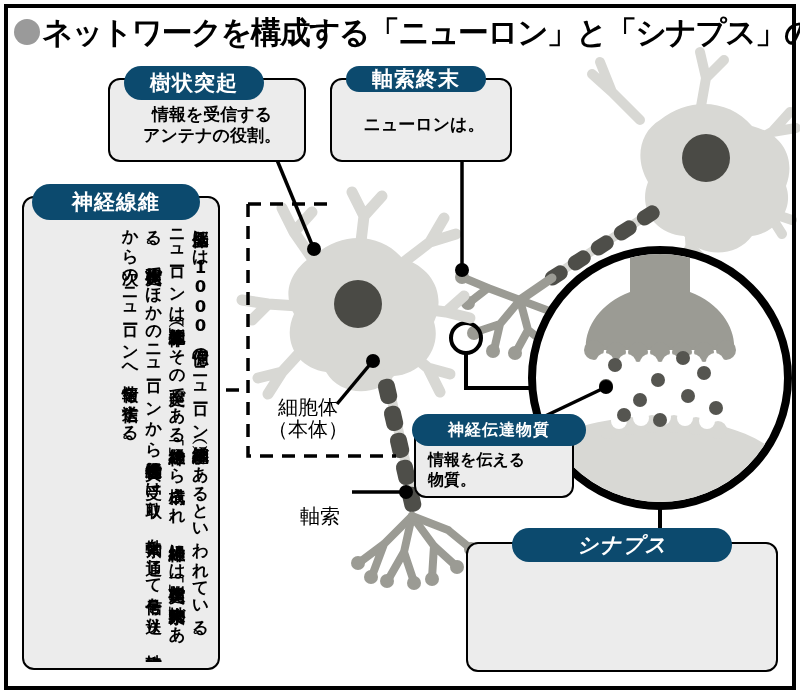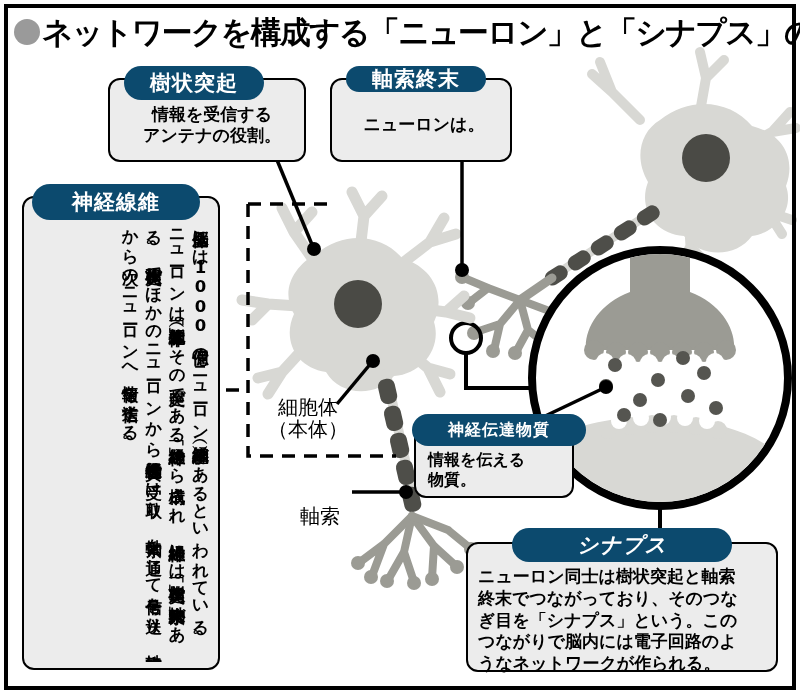--- a/index.html
+++ b/index.html
@@ -338,25 +338,20 @@
   <div class="bubble-head" style="left:346px; top:66px; width:140px; height:26px;">軸索終末</div>
   <div class="bubble-body" style="left:346px; top:114px; width:156px; text-align:center;">ニューロンは。</div>
 
   <div class="bubble" style="left:414px; top:426px; width:160px; height:72px;"></div>
   <div class="bubble-head" style="left:412px; top:414px; width:174px; height:32px; font-size:16px;">神経伝達物質</div>
   <div class="bubble-body" style="left:428px; top:450px; width:140px; text-align:left; font-size:16px;">情報を伝える
 物質。</div>
 
   <div class="bubble" style="left:466px; top:542px; width:312px; height:130px;"></div>
   <div class="bubble-head" style="left:512px; top:528px; width:220px; height:34px;font-style:italic;">シナプス</div>
-  <div class="bubble-body" style="left:478px; top:566px; width:292px; text-align:left; font-size:17px; line-height:1.28;">ニューロン同士は樹状突起と軸索
-終末でつながっており、そのつな
-ぎ目を「シナプス」という。この
-つながりで脳内には電子回路のよ
-うなネットワークが作られる。</div>
 
   <div id="neuron-panel"></div>
   <div class="bubble-head" id="neuron-panel-head">神経線維</div>
   <div id="neuron-panel-body">脳全体には1000億個のニューロン（神経細胞）があるといわれている。ニューロンは「細胞体」（本体）とその突起である「神経線維」から構成され、神経線維には「樹状突起」と「軸索終末」がある。樹状突起でほかのニューロンから神経伝達物質を受け取り、軸索を通じて信号を送り、軸索終末から次のニューロンへ情報を送信する。</div>
 
   <div class="art-label" style="left:268px; top:396px; text-align:center;">細胞体
 （本体）</div>
   <div class="art-label" style="left:300px; top:481px;margin-top:24px;">軸索</div>
 
 </div>

